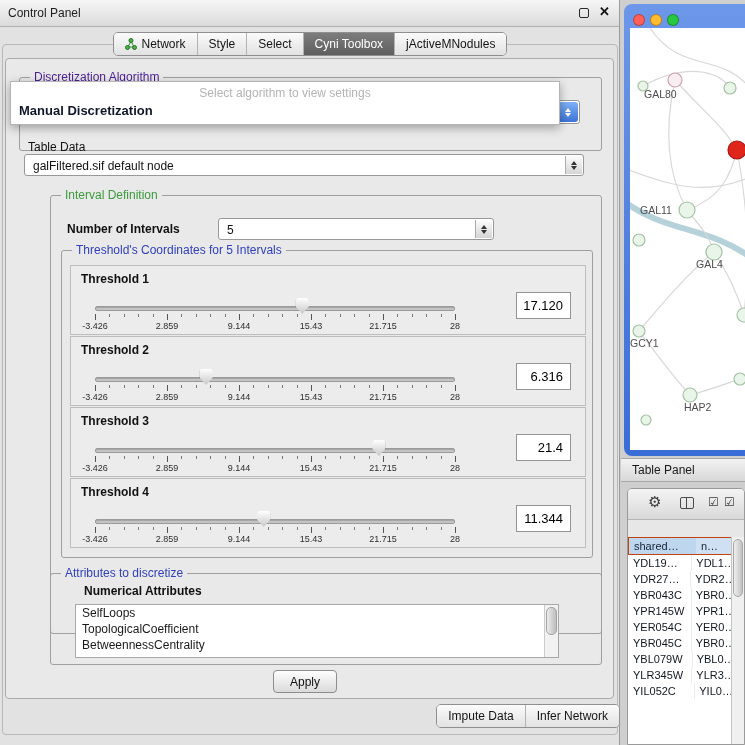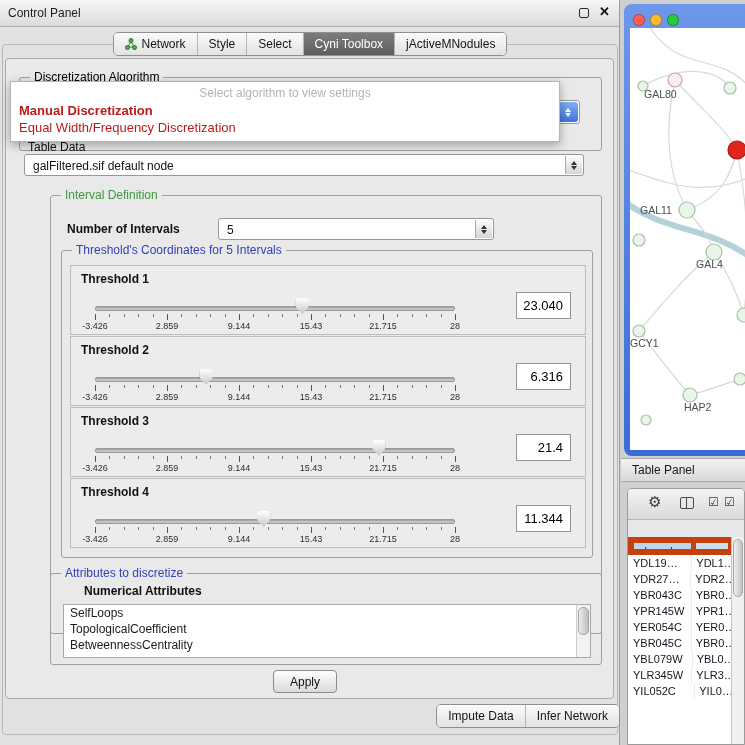--- a/index.html
+++ b/index.html
@@ -17,38 +17,38 @@
   .top-tabs{position:absolute;left:0;top:32px;width:620px;display:flex;justify-content:center;z-index:5;}
   .bottom-tabs{position:absolute;left:0;top:704px;width:620px;display:flex;justify-content:flex-end;z-index:5;}
   .seg{display:flex;border:1px solid #8f8f8f;border-radius:5px;overflow:hidden;background:#ededed;}
   .seg .tab{display:flex;align-items:center;gap:5px;padding:4px 11px;font-size:12px;color:#141414;background:linear-gradient(#fbfbfb,#e2e2e2);border-left:1px solid #b3b3b3;white-space:nowrap;cursor:default;}
   .seg .tab:first-child{border-left:none;}
   .seg .tab.selected{background:linear-gradient(#7d7d7d,#5e5e5e);color:#fff;}
 
   .main-panel{position:absolute;left:5px;top:58px;width:609px;height:641px;background:#e9e9e9;border:1px solid #ababab;border-radius:4px;box-sizing:border-box;}
 
   .groupbox{position:absolute;border:1px solid #9f9f9f;border-radius:3px;box-sizing:border-box;}
-  .gb-title{position:absolute;top:-8px;left:10px;background:#e9e9e9;padding:0 4px;font-size:12px;color:#000000;white-space:nowrap;}
+  .gb-title{position:absolute;top:-8px;left:10px;background:#e9e9e9;padding:0 4px;font-size:12px;color:#4c1d95;white-space:nowrap;}
   .gb-title.green{color:#3c9a3c;}
   .gb-title.blue{color:#3140bb;}
 
   .algo-group{left:13px;top:18px;width:583px;height:74px;}
   .combo{position:absolute;background:#fff;border:1px solid #989898;border-radius:3px;box-sizing:border-box;}
   .combo-text{position:absolute;left:8px;top:1px;bottom:0;font-size:12px;line-height:20px;color:#111;white-space:nowrap;}
   .stepper{position:absolute;right:1px;top:1px;bottom:1px;width:16px;background:linear-gradient(#fcfcfc,#d5d5d5);border-left:1px solid #ababab;display:flex;flex-direction:column;align-items:center;justify-content:center;gap:1px;}
   .stepper-blue{position:absolute;right:1px;top:1px;bottom:1px;width:20px;border-radius:3px;background:linear-gradient(#7fb0f5,#3e73d8);display:flex;flex-direction:column;align-items:center;justify-content:center;gap:1px;}
   .tri-up{width:0;height:0;border-left:3.5px solid transparent;border-right:3.5px solid transparent;border-bottom:4px solid #333;}
   .tri-down{width:0;height:0;border-left:3.5px solid transparent;border-right:3.5px solid transparent;border-top:4px solid #333;}
   .stepper-blue .tri-up{border-bottom-color:#fff;}
   .stepper-blue .tri-down{border-top-color:#fff;}
   .algo-combo{left:12px;top:22px;width:548px;height:24px;}
 
   .popup{position:absolute;left:4px;top:22px;width:548px;background:#fff;border:1px solid #b5b5b5;box-shadow:0 3px 9px rgba(0,0,0,.32);z-index:30;padding-bottom:5px;}
   .popup-hint{text-align:center;color:#b3b3b3;font-size:12px;padding:4px 0 2px;}
-  .popup-item{font-size:13px;padding:1px 8px;color:#b91c1c;}
+  .popup-item{font-size:13px;padding:1px 8px;color:#0f172a;}
   .popup-item.bold{font-weight:bold;}
 
   .td-label{position:absolute;left:22px;top:81px;font-size:12px;color:#111;}
   .td-combo{left:18px;top:95px;width:560px;height:22px;}
 
   .interval-group{left:44px;top:136px;width:552px;height:439px;}
   .noi-label{position:absolute;left:16px;top:26px;font-size:12px;font-weight:bold;color:#111;}
   .noi-combo{left:167px;top:22px;width:276px;height:22px;}
   .thresh-group{position:absolute;left:10px;top:54px;width:530px;height:306px;border:1px solid #9f9f9f;border-radius:3px;}
 
@@ -59,21 +59,21 @@
   .thumb{position:absolute;top:-2px;width:13px;height:16px;margin-left:-7px;background:linear-gradient(#ffffff,#c8c8c8);clip-path:polygon(12% 0,88% 0,100% 15%,100% 55%,50% 100%,0 55%,0 15%);filter:drop-shadow(0 0 1px rgba(0,0,0,.65));}
   .ticks{position:absolute;left:0;right:0;top:14px;height:7px;}
   .tick{position:absolute;top:0;width:1px;height:3px;background:#787878;}
   .tick.major{height:6px;background:#555;}
   .scale{position:absolute;left:0;right:0;top:21px;height:11px;}
   .scale-label{position:absolute;transform:translateX(-50%);font-size:9px;color:#2d2d2d;white-space:nowrap;}
   .valbox{position:absolute;right:14px;top:26px;width:55px;height:27px;background:#fff;border:1px solid #949494;font-size:13px;line-height:25px;text-align:right;padding-right:7px;box-sizing:border-box;color:#000;}
 
   .attr-group{left:44px;top:514px;width:552px;height:92px;}
   .attr-header{position:absolute;left:14px;top:10px;font-size:12px;font-weight:bold;color:#111;padding-left:19px;}
-  .attr-list{position:absolute;left:12px;top:30px;width:528px;height:54px;background:#fff;border:1px solid #a8a8a8;overflow:hidden;box-sizing:border-box;}
+  .attr-list{position:absolute;left:24px;top:30px;width:484px;height:54px;background:#fff;border:1px solid #a8a8a8;overflow:hidden;box-sizing:border-box;}
   .attr-item{font-size:12px;height:16px;line-height:16px;padding-left:6px;color:#1a1a1a;white-space:nowrap;}
   .vscroll{position:absolute;right:0;top:0;bottom:0;width:13px;background:#f2f2f2;border-left:1px solid #cccccc;}
   .vthumb{position:absolute;left:1px;right:1px;top:2px;height:26px;background:linear-gradient(90deg,#ececec,#bdbdbd);border:1px solid #a5a5a5;border-radius:5px;}
 
   .apply-btn{position:absolute;left:267px;top:611px;width:64px;height:23px;font-size:12px;font-family:inherit;color:#111;background:linear-gradient(#fefefe,#dadada);border:1px solid #8d8d8d;border-radius:4px;}
 
   
   .net-window{position:absolute;left:624px;top:4px;width:121px;height:452px;background:linear-gradient(#6d97e9,#3a6cd6);border-radius:8px 0 0 8px;}
   .traffic{position:absolute;left:9px;top:10px;display:flex;gap:5px;}
   .light{width:12px;height:12px;border-radius:50%;border:1px solid rgba(0,0,0,.28);box-sizing:border-box;}
@@ -85,21 +85,21 @@
 
   .table-window{position:absolute;left:627px;top:488px;width:118px;height:257px;background:#e7e7e7;border:1px solid #9a9a9a;border-radius:5px 5px 0 0;box-sizing:border-box;overflow:hidden;}
   .tp-toolbar{position:absolute;left:0;top:0;right:0;height:30px;background:linear-gradient(#f4f4f4,#d9d9d9);border-bottom:1px solid #b5b5b5;}
   .tool{position:absolute;color:#3a3a3a;}
   .gear{left:20px;top:4px;font-size:15px;}
   .grid-icon{left:52px;top:8px;width:14px;height:12px;border:1px solid #4a4a4a;border-radius:2px;box-sizing:border-box;}
   .grid-icon i{position:absolute;left:5px;top:0;bottom:0;width:1px;background:#4a4a4a;}
   .check{font-size:12px;top:6px;}
   .c-a{left:80px;} .c-b{left:96px;}
   .thead{position:absolute;left:0;top:48px;right:0;height:18px;}
-  .th{position:absolute;top:0;height:18px;font-size:11px;line-height:17px;box-sizing:border-box;border:6px solid #c2410c;padding-left:5px;color:#152235;white-space:nowrap;overflow:hidden;}
+  .th{position:absolute;top:0;height:18px;font-size:11px;line-height:17px;box-sizing:border-box;border:1px solid #c2410c;padding-left:5px;color:#152235;white-space:nowrap;overflow:hidden;}
   .th.c1{left:0;width:69px;background:#bed7ef;}
   .th.c2{left:68px;width:38px;background:#cfe0f2;border-left:none;}
   .tbody{position:absolute;left:0;top:66px;right:12px;bottom:0;background:#fff;overflow:hidden;}
   .trow{display:flex;height:16px;line-height:16px;font-size:11px;color:#101820;}
   .trow .c1{width:63px;padding-left:5px;overflow:hidden;white-space:nowrap;border-right:1px solid #ececec;}
   .trow .c2{padding-left:4px;overflow:hidden;white-space:nowrap;text-align:center;}
   .vscroll2{position:absolute;right:0;top:48px;bottom:0;width:12px;background:#f0f0f0;border-left:1px solid #c4c4c4;}
   .vthumb2{position:absolute;left:1px;right:1px;top:2px;height:56px;background:linear-gradient(90deg,#efefef,#c2c2c2);border:1px solid #a8a8a8;border-radius:5px;}
 </style>
 </head>
@@ -153,21 +153,20 @@
           <span class="stepper-blue">
               <i class="tri-up"></i>
               <i class="tri-down"></i>
             </span>
         </div>
       </div>
 
       <div class="popup">
         <div class="popup-hint">Select algorithm to view settings</div>
         <div class="popup-item bold">Manual Discretization</div>
-        <div class="popup-item">Equal Width/Frequency Discretization</div>
       </div>
 
       <div class="td-label">Table Data</div>
       <div class="combo td-combo">
         <span class="combo-text">galFiltered.sif default node</span>
         <span class="stepper">
             <i class="tri-up"></i>
             <i class="tri-down"></i>
           </span>
       </div>
@@ -221,21 +220,21 @@
                 </div>
               <div class="scale">
                   <span class="scale-label" style="left: 0%;">-3.426</span>
                   <span class="scale-label" style="left: 20%;">2.859</span>
                   <span class="scale-label" style="left: 40%;">9.144</span>
                   <span class="scale-label" style="left: 60%;">15.43</span>
                   <span class="scale-label" style="left: 80%;">21.715</span>
                   <span class="scale-label" style="left: 100%;">28</span>
                 </div>
             </div>
-            <div class="valbox">23.040</div>
+            <div class="valbox">17.120</div>
           </div>
 
           <div class="thresh-panel" style="top:85px">
             <span class="t-label">Threshold 2</span>
             <div class="slider">
               <div class="track"></div>
               <div class="thumb" style="left: 31%;"></div>
               <div class="ticks">
                   <i class="tick major" style="left: 0%;"></i>
                   <i class="tick" style="left: 4%;"></i>

